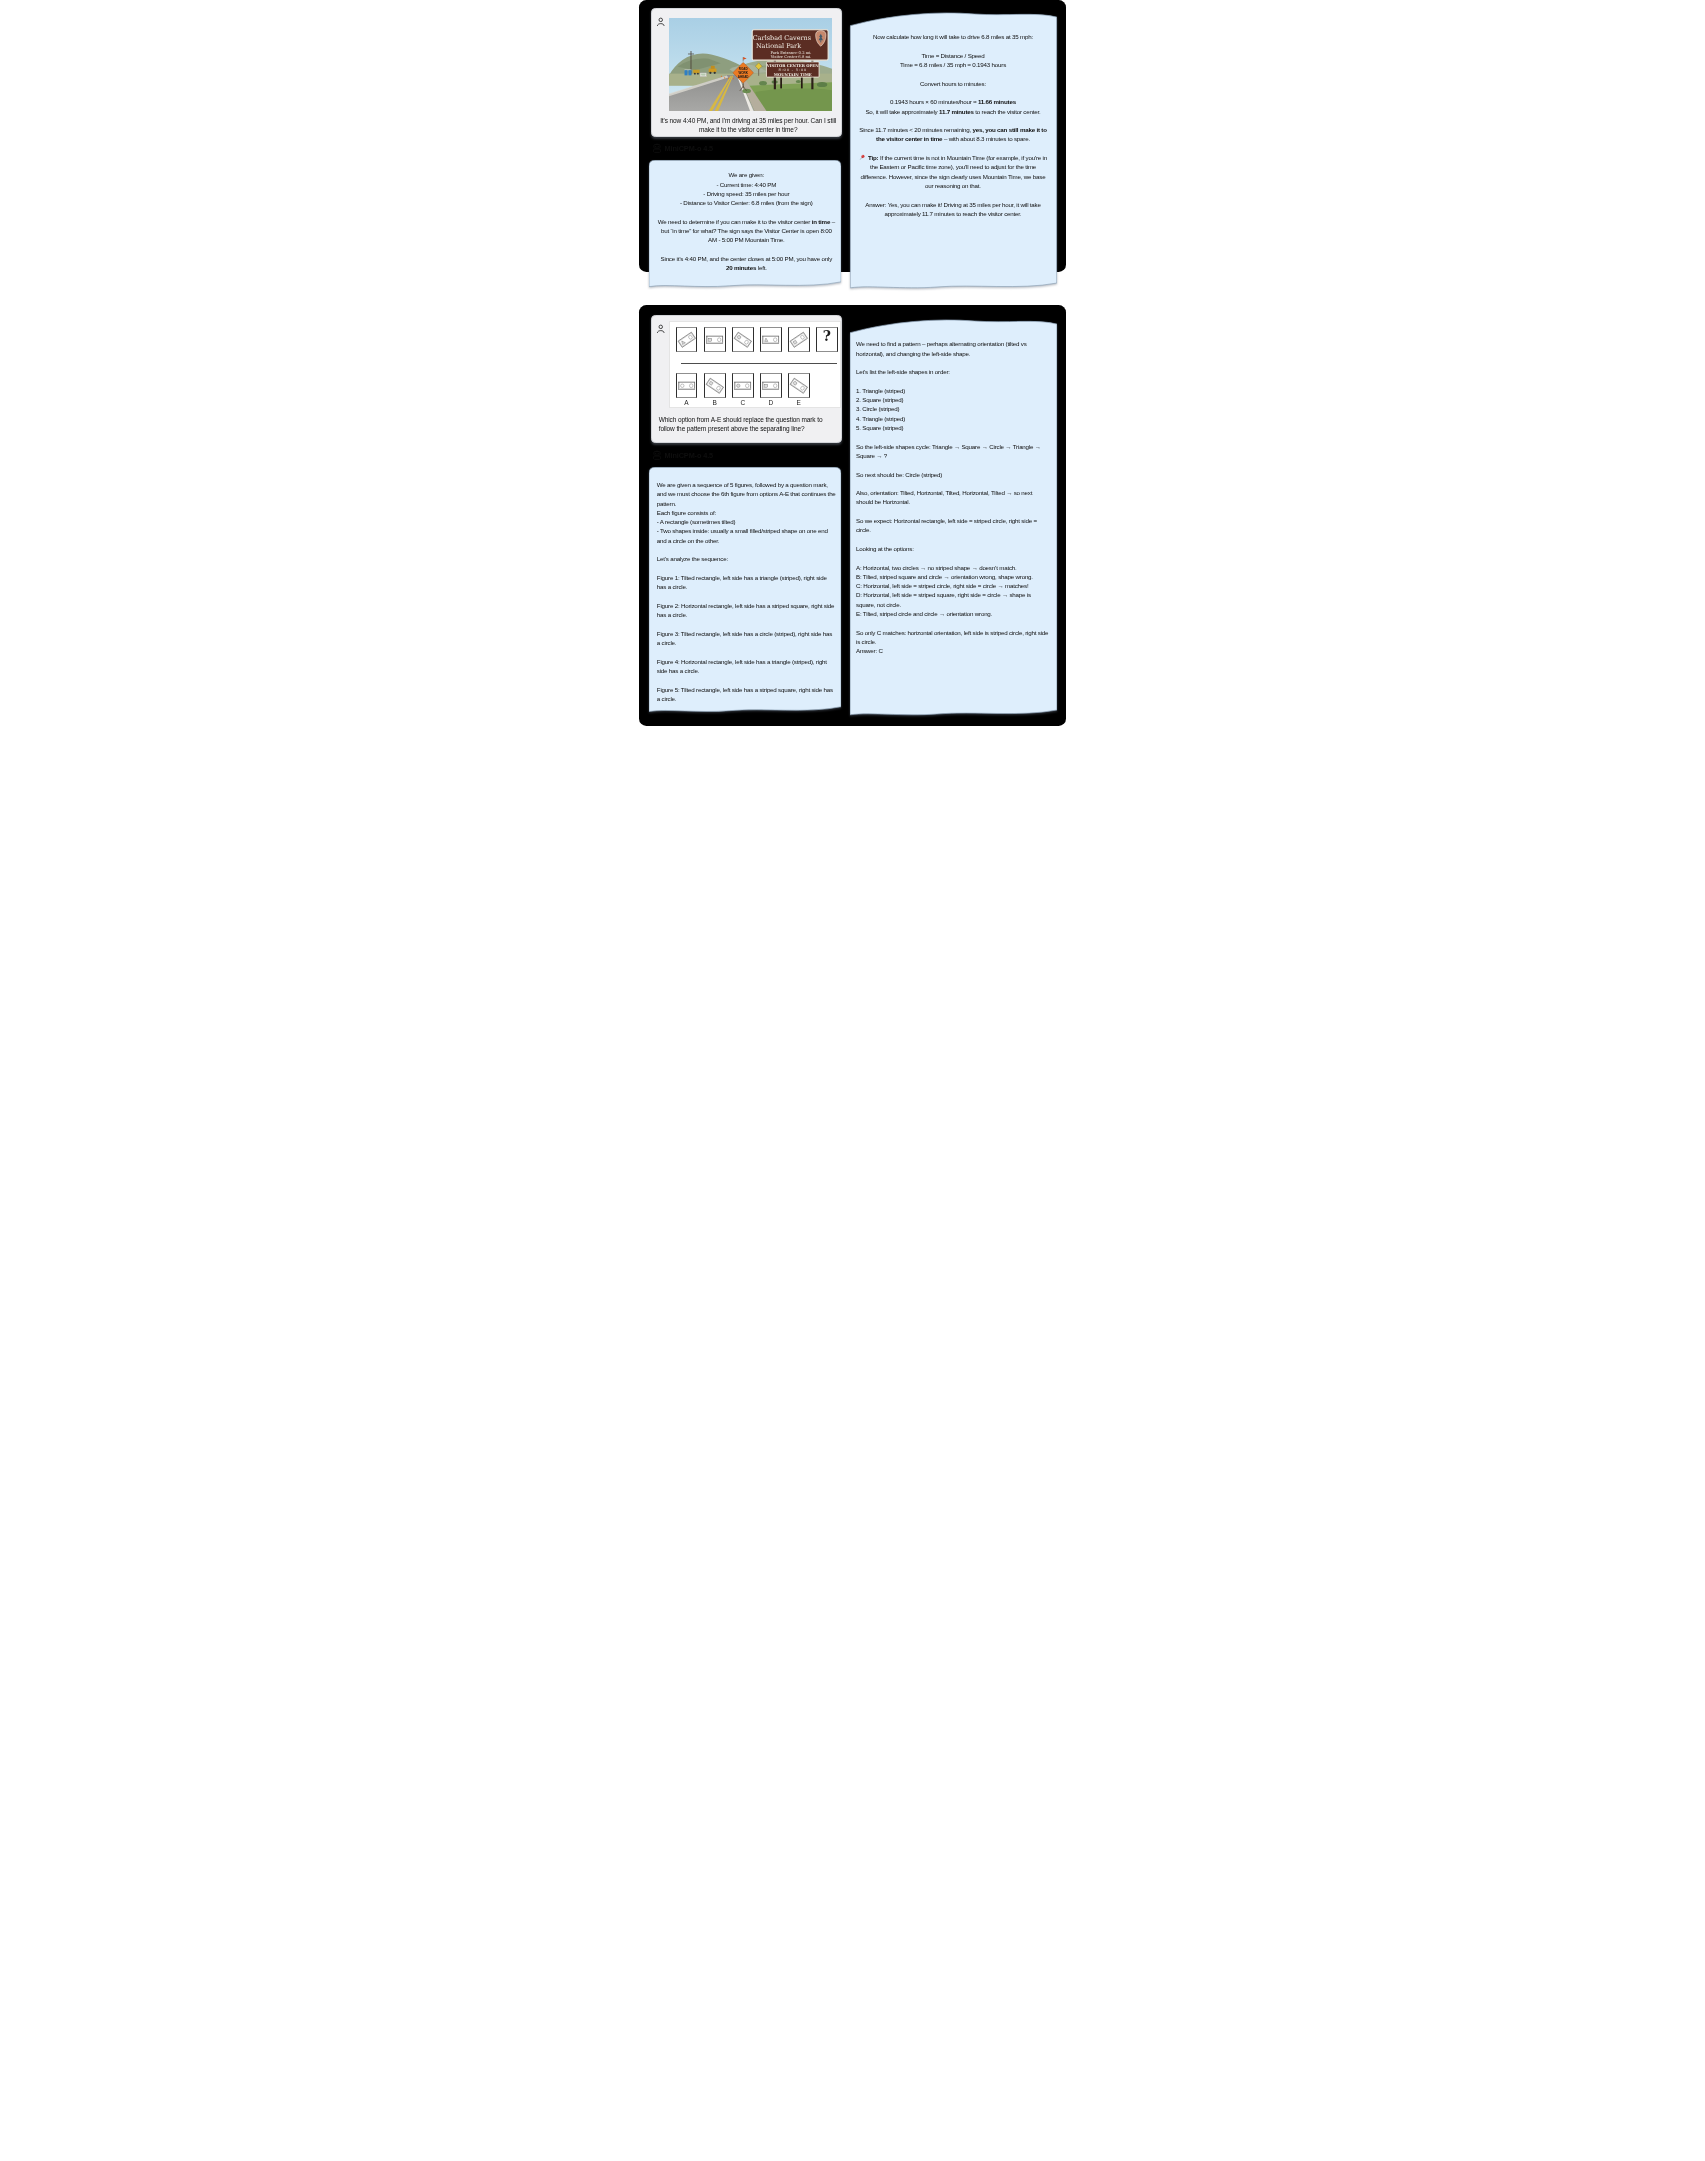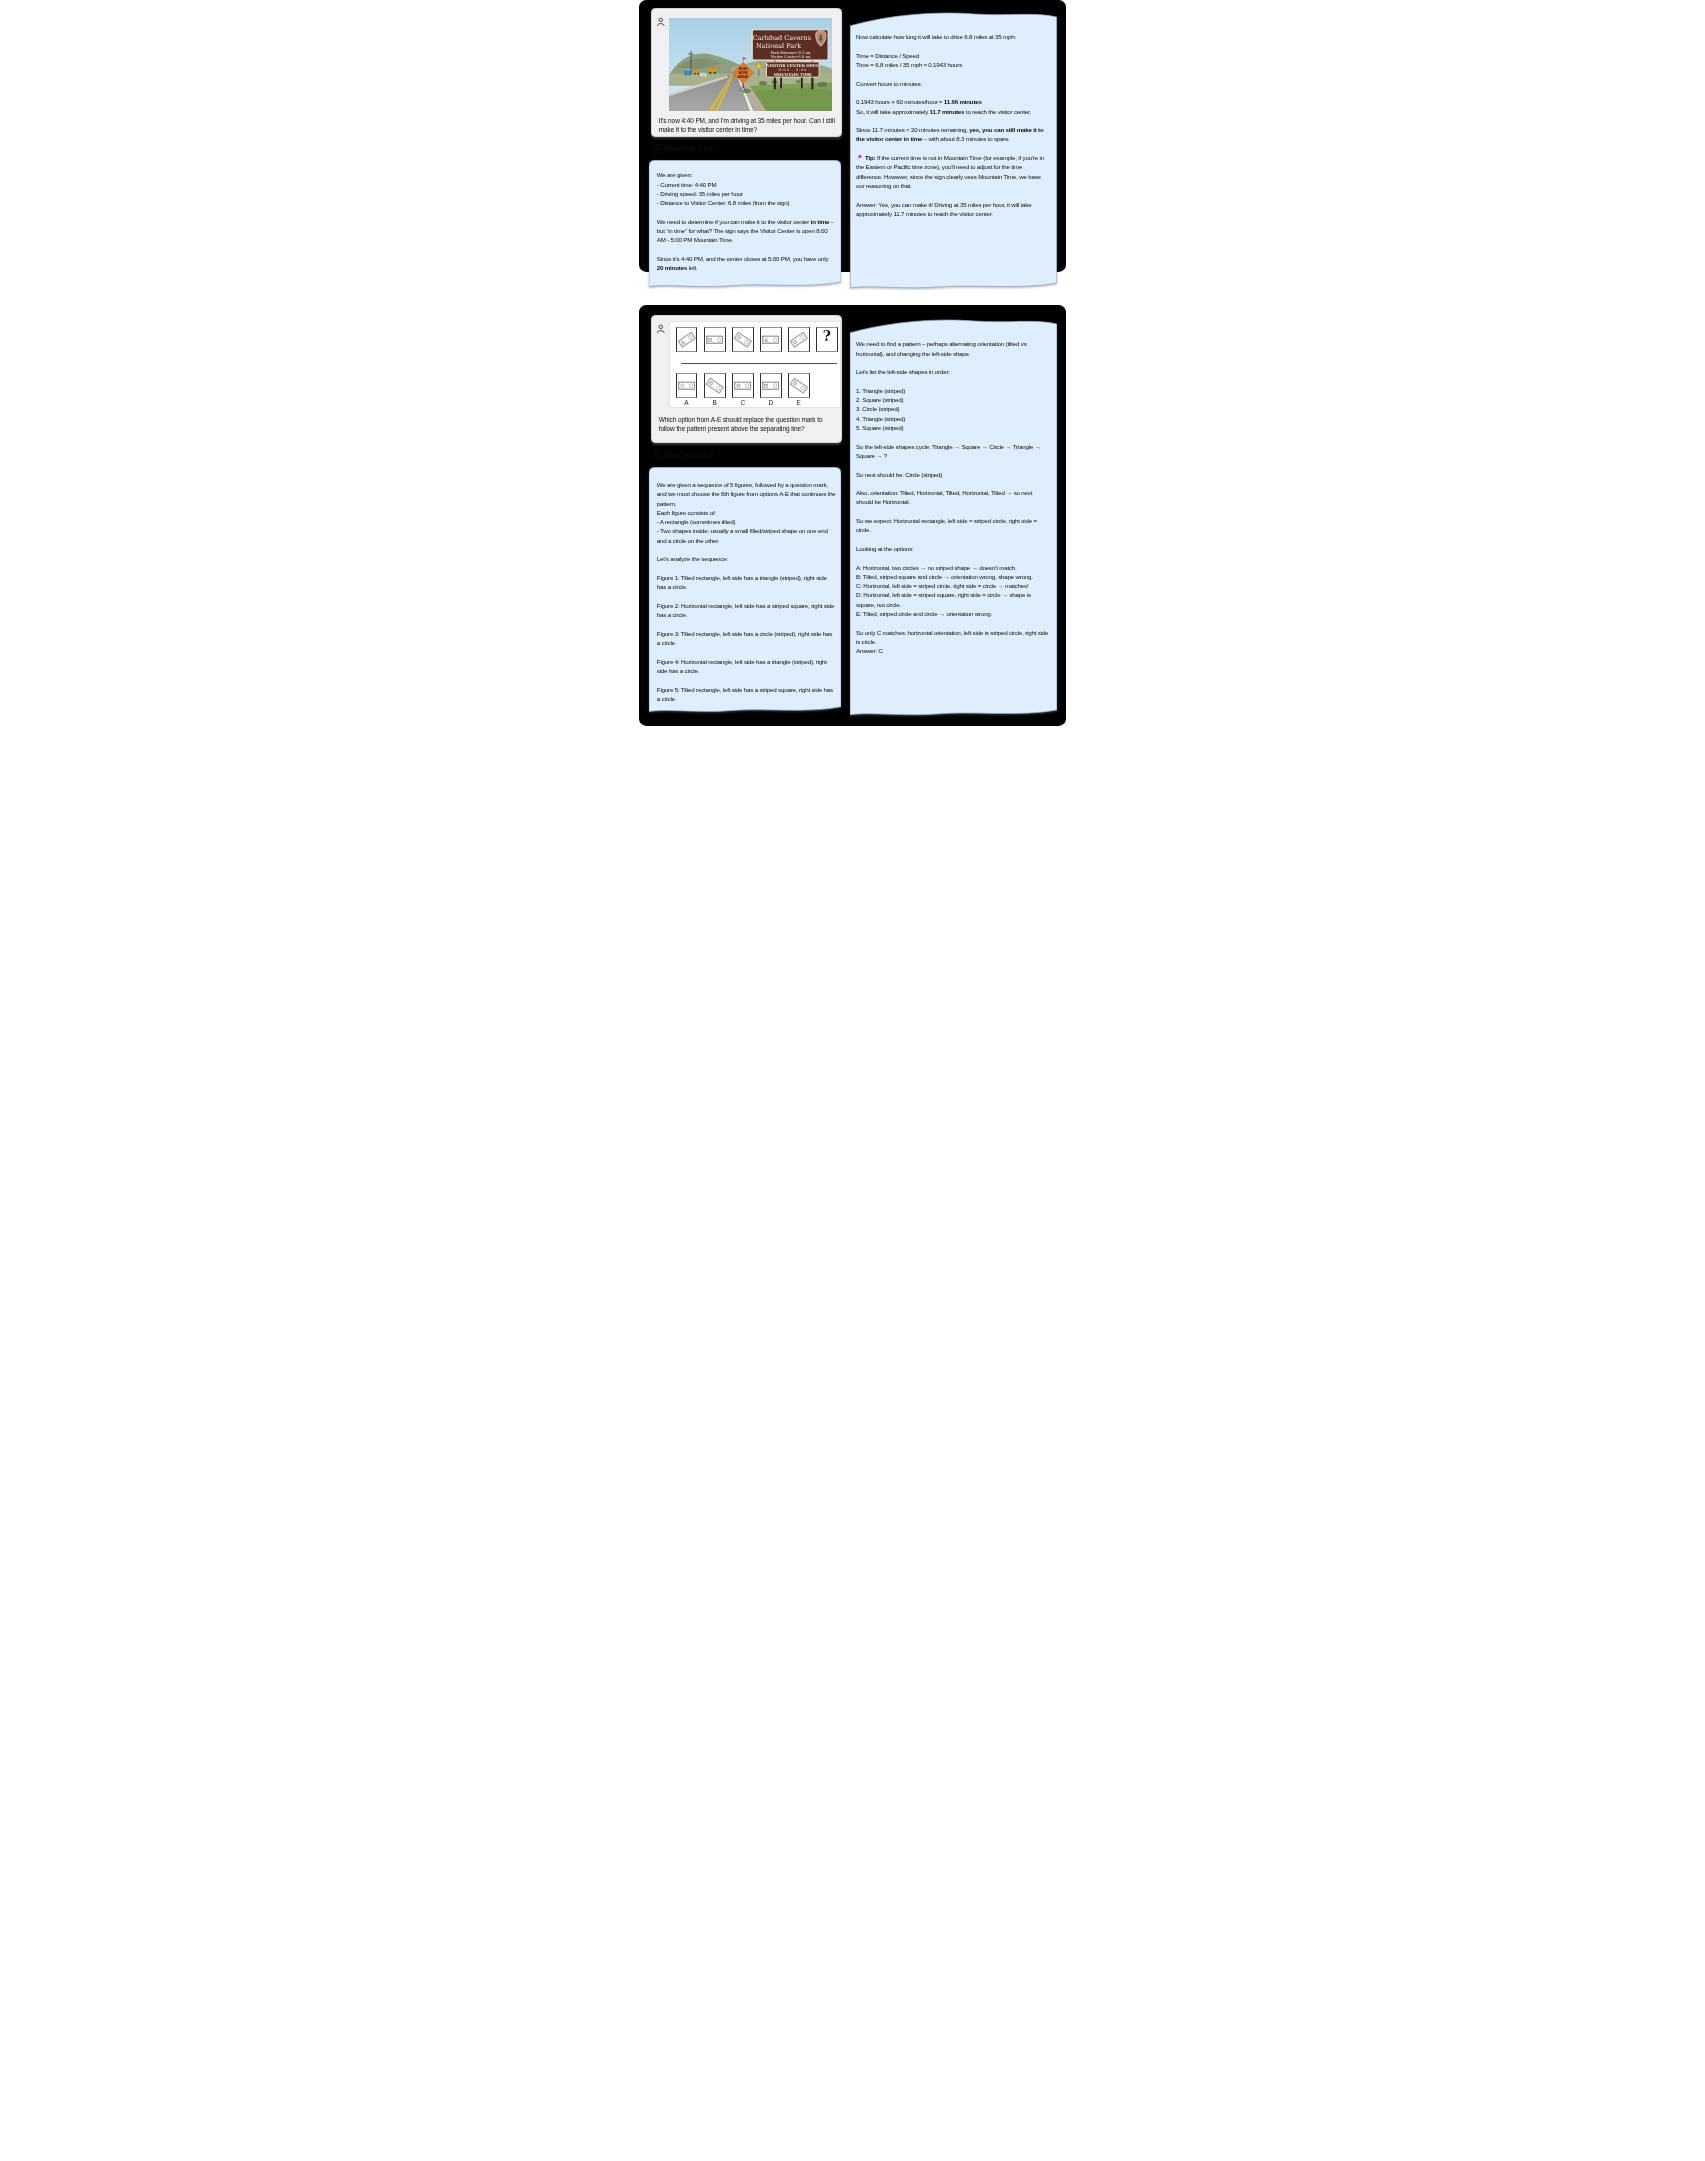--- a/index.html
+++ b/index.html
@@ -1,18 +1,18 @@
 <!DOCTYPE html>
 <html style="font-size:7px"><head>
 <meta charset="utf-8">
 <style>
   html,body{margin:0;padding:0;background:#ffffff;}
   .stage{position:relative;width:427px;height:726px;margin:0 auto;font-family:"Liberation Sans",sans-serif;color:#121212;}
   .panel{position:absolute;left:0;width:427px;background:#000;border-radius:7.3px;}
-  #panel-top{top:0;height:272px;}
+  #panel-top{top:0;height:272px;text-align:center;}
   #panel-bottom{top:305px;height:421px;}
 
   .user-card{position:absolute;background:#f0f0f2;border:0.6px solid #d2d4d8;border-radius:4.3px;
              box-shadow:0 1.7px 2.2px rgba(90,96,108,.55);box-sizing:border-box;}
   #card1{left:11.7px;top:7.8px;width:191px;height:129px;}
   #card2{left:11.7px;top:9.5px;width:191px;height:128px;}
   .person{position:absolute;left:3.9px;top:8.6px;width:9.5px;height:9.5px;}
   .photo{position:absolute;left:17.3px;top:9px;width:163px;height:93px;}
   .photo svg{width:100%;height:100%;display:block;}
   .q-text{position:absolute;left:7px;width:179px;font-size:6.5px;line-height:9.3px;letter-spacing:-0.1px;color:#0f0f0f;}

